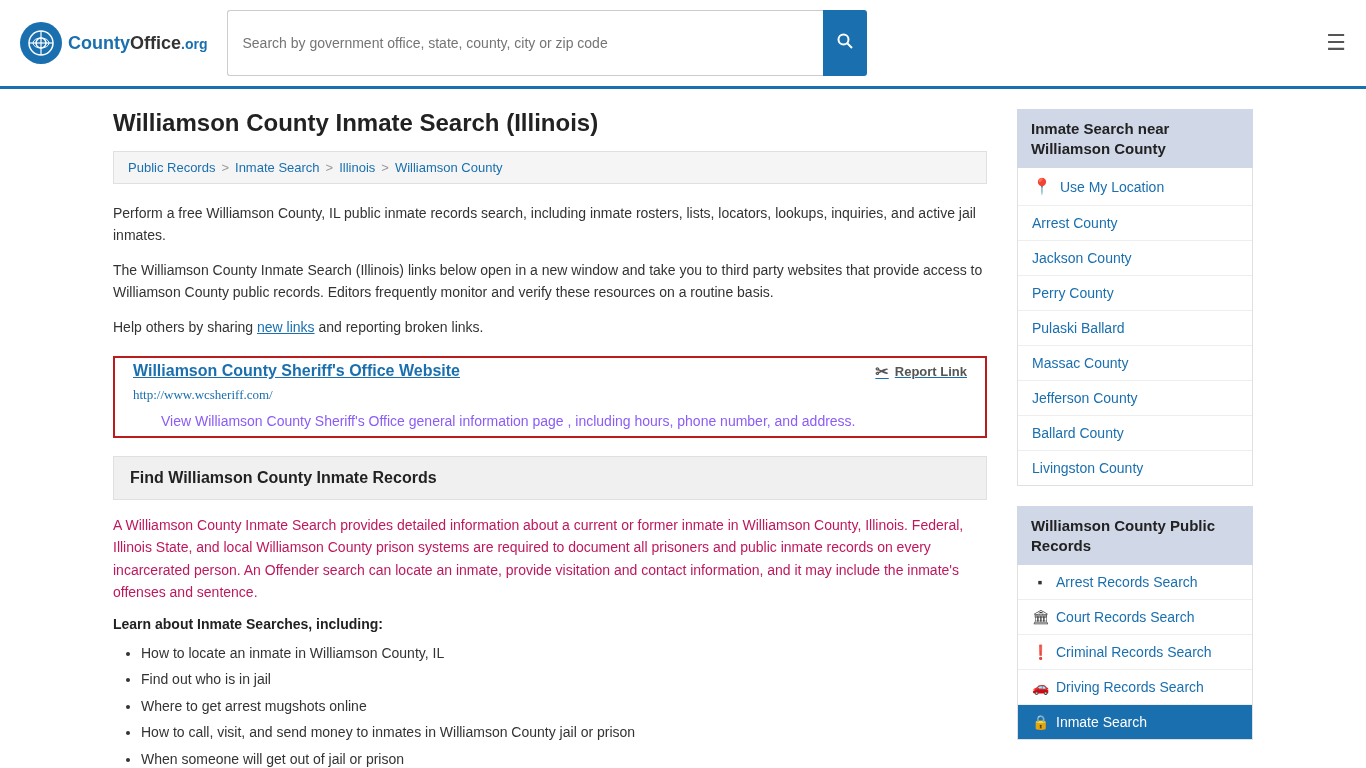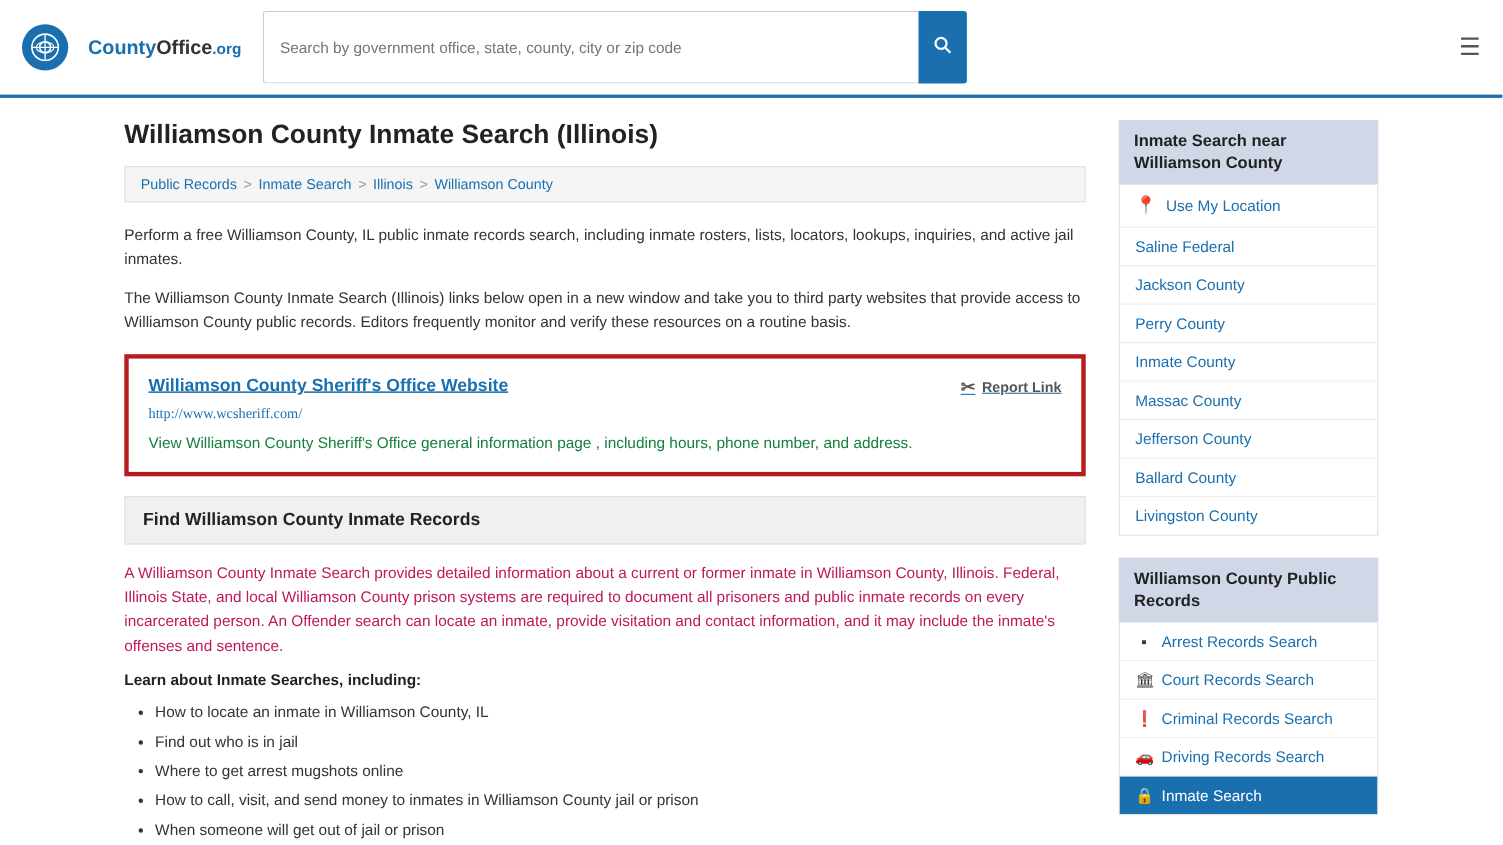--- a/index.html
+++ b/index.html
@@ -10,21 +10,21 @@
       background: #fff;
       border-bottom: 3px solid #1a6faf;
       padding: 10px 20px;
       display: flex;
       align-items: center;
       gap: 20px;
     }
     .logo-area {
       display: flex;
       align-items: center;
-      gap: 18px;
+      gap: 6px;
       flex-shrink: 0;
     }
     .logo-circle {
       width: 42px;
       height: 42px;
       border-radius: 50%;
       background: #1a6faf;
       display: flex;
       align-items: center;
       justify-content: center;
@@ -122,23 +122,23 @@
     .description {
       font-size: 14px;
       color: #333;
       line-height: 1.6;
       margin-bottom: 12px;
     }
     .description a { color: #1a6faf; }
 
     
     .link-card {
-      border: 4px solid #b91c1c;
+      border: 2px solid #b91c1c;
       background: #fff;
-      padding: 16px 18px;
+      padding: 4px 18px;
       margin: 18px 0;
     }
     .link-card-title {
       font-size: 16px;
       font-weight: bold;
       color: #1a6faf;
       text-decoration: underline;
       margin-bottom: 6px;
       display: flex;
       justify-content: space-between;
@@ -162,22 +162,23 @@
       font-size: 16px;
     }
     .link-url {
       color: #1a6faf;
       font-size: 13px;
       margin-bottom: 8px;
       font-family: Liberation Serif, serif;
     }
     .link-desc {
       font-size: 14px;
-      color: #15803d;
+      color: #8b5cf6;
       line-height: 1.5;
+      margin-left: 28px;
     }
 
     
     .section-box {
       background: #f0f0f0;
       border: 1px solid #e0e0e0;
       padding: 12px 16px;
       margin-bottom: 14px;
     }
     .section-box-title {
@@ -319,20 +320,23 @@
       <span class="sep">&gt;</span>
       <a href="#">Inmate Search</a>
       <span class="sep">&gt;</span>
       <a href="#">Illinois</a>
       <span class="sep">&gt;</span>
       <a href="#">Williamson County</a>
     </nav>
 
     <p class="description">Perform a free Williamson County, IL public inmate records search, including inmate rosters, lists, locators, lookups, inquiries, and active jail inmates.</p>
     <p class="description">The Williamson County Inmate Search (Illinois) links below open in a new window and take you to third party websites that provide access to Williamson County public records. Editors frequently monitor and verify these resources on a routine basis.</p>
+    <p class="description">
+      <span>Help others by sharing </span><a href="#">new links</a><span> and reporting broken links.</span>
+    </p>
 
     <div class="link-card">
       <div class="link-card-title">
         <a href="#">Williamson County Sheriff's Office Website</a>
         <span class="report-link">
           <span class="report-icon">✂</span>
           <span>Report Link</span>
         </span>
       </div>
       <div class="link-url">http://www.wcsheriff.com/</div>
@@ -357,30 +361,30 @@
   <aside class="sidebar">
 
     <div class="sidebar-section">
       <div class="sidebar-title">Inmate Search near Williamson County</div>
       <div class="sidebar-list">
         <div class="sidebar-list-item location">
           <span class="location-dot">📍</span>
           <a href="#">Use My Location</a>
         </div>
         <div class="sidebar-list-item">
-          <a href="#">Saline Federal</a>
+          <a href="#">Arrest County</a>
         </div>
         <div class="sidebar-list-item">
           <a href="#">Jackson County</a>
         </div>
         <div class="sidebar-list-item">
           <a href="#">Perry County</a>
         </div>
         <div class="sidebar-list-item">
-          <a href="#">Inmate County</a>
+          <a href="#">Pulaski Ballard</a>
         </div>
         <div class="sidebar-list-item">
           <a href="#">Massac County</a>
         </div>
         <div class="sidebar-list-item">
           <a href="#">Jefferson County</a>
         </div>
         <div class="sidebar-list-item">
           <a href="#">Ballard County</a>
         </div>

